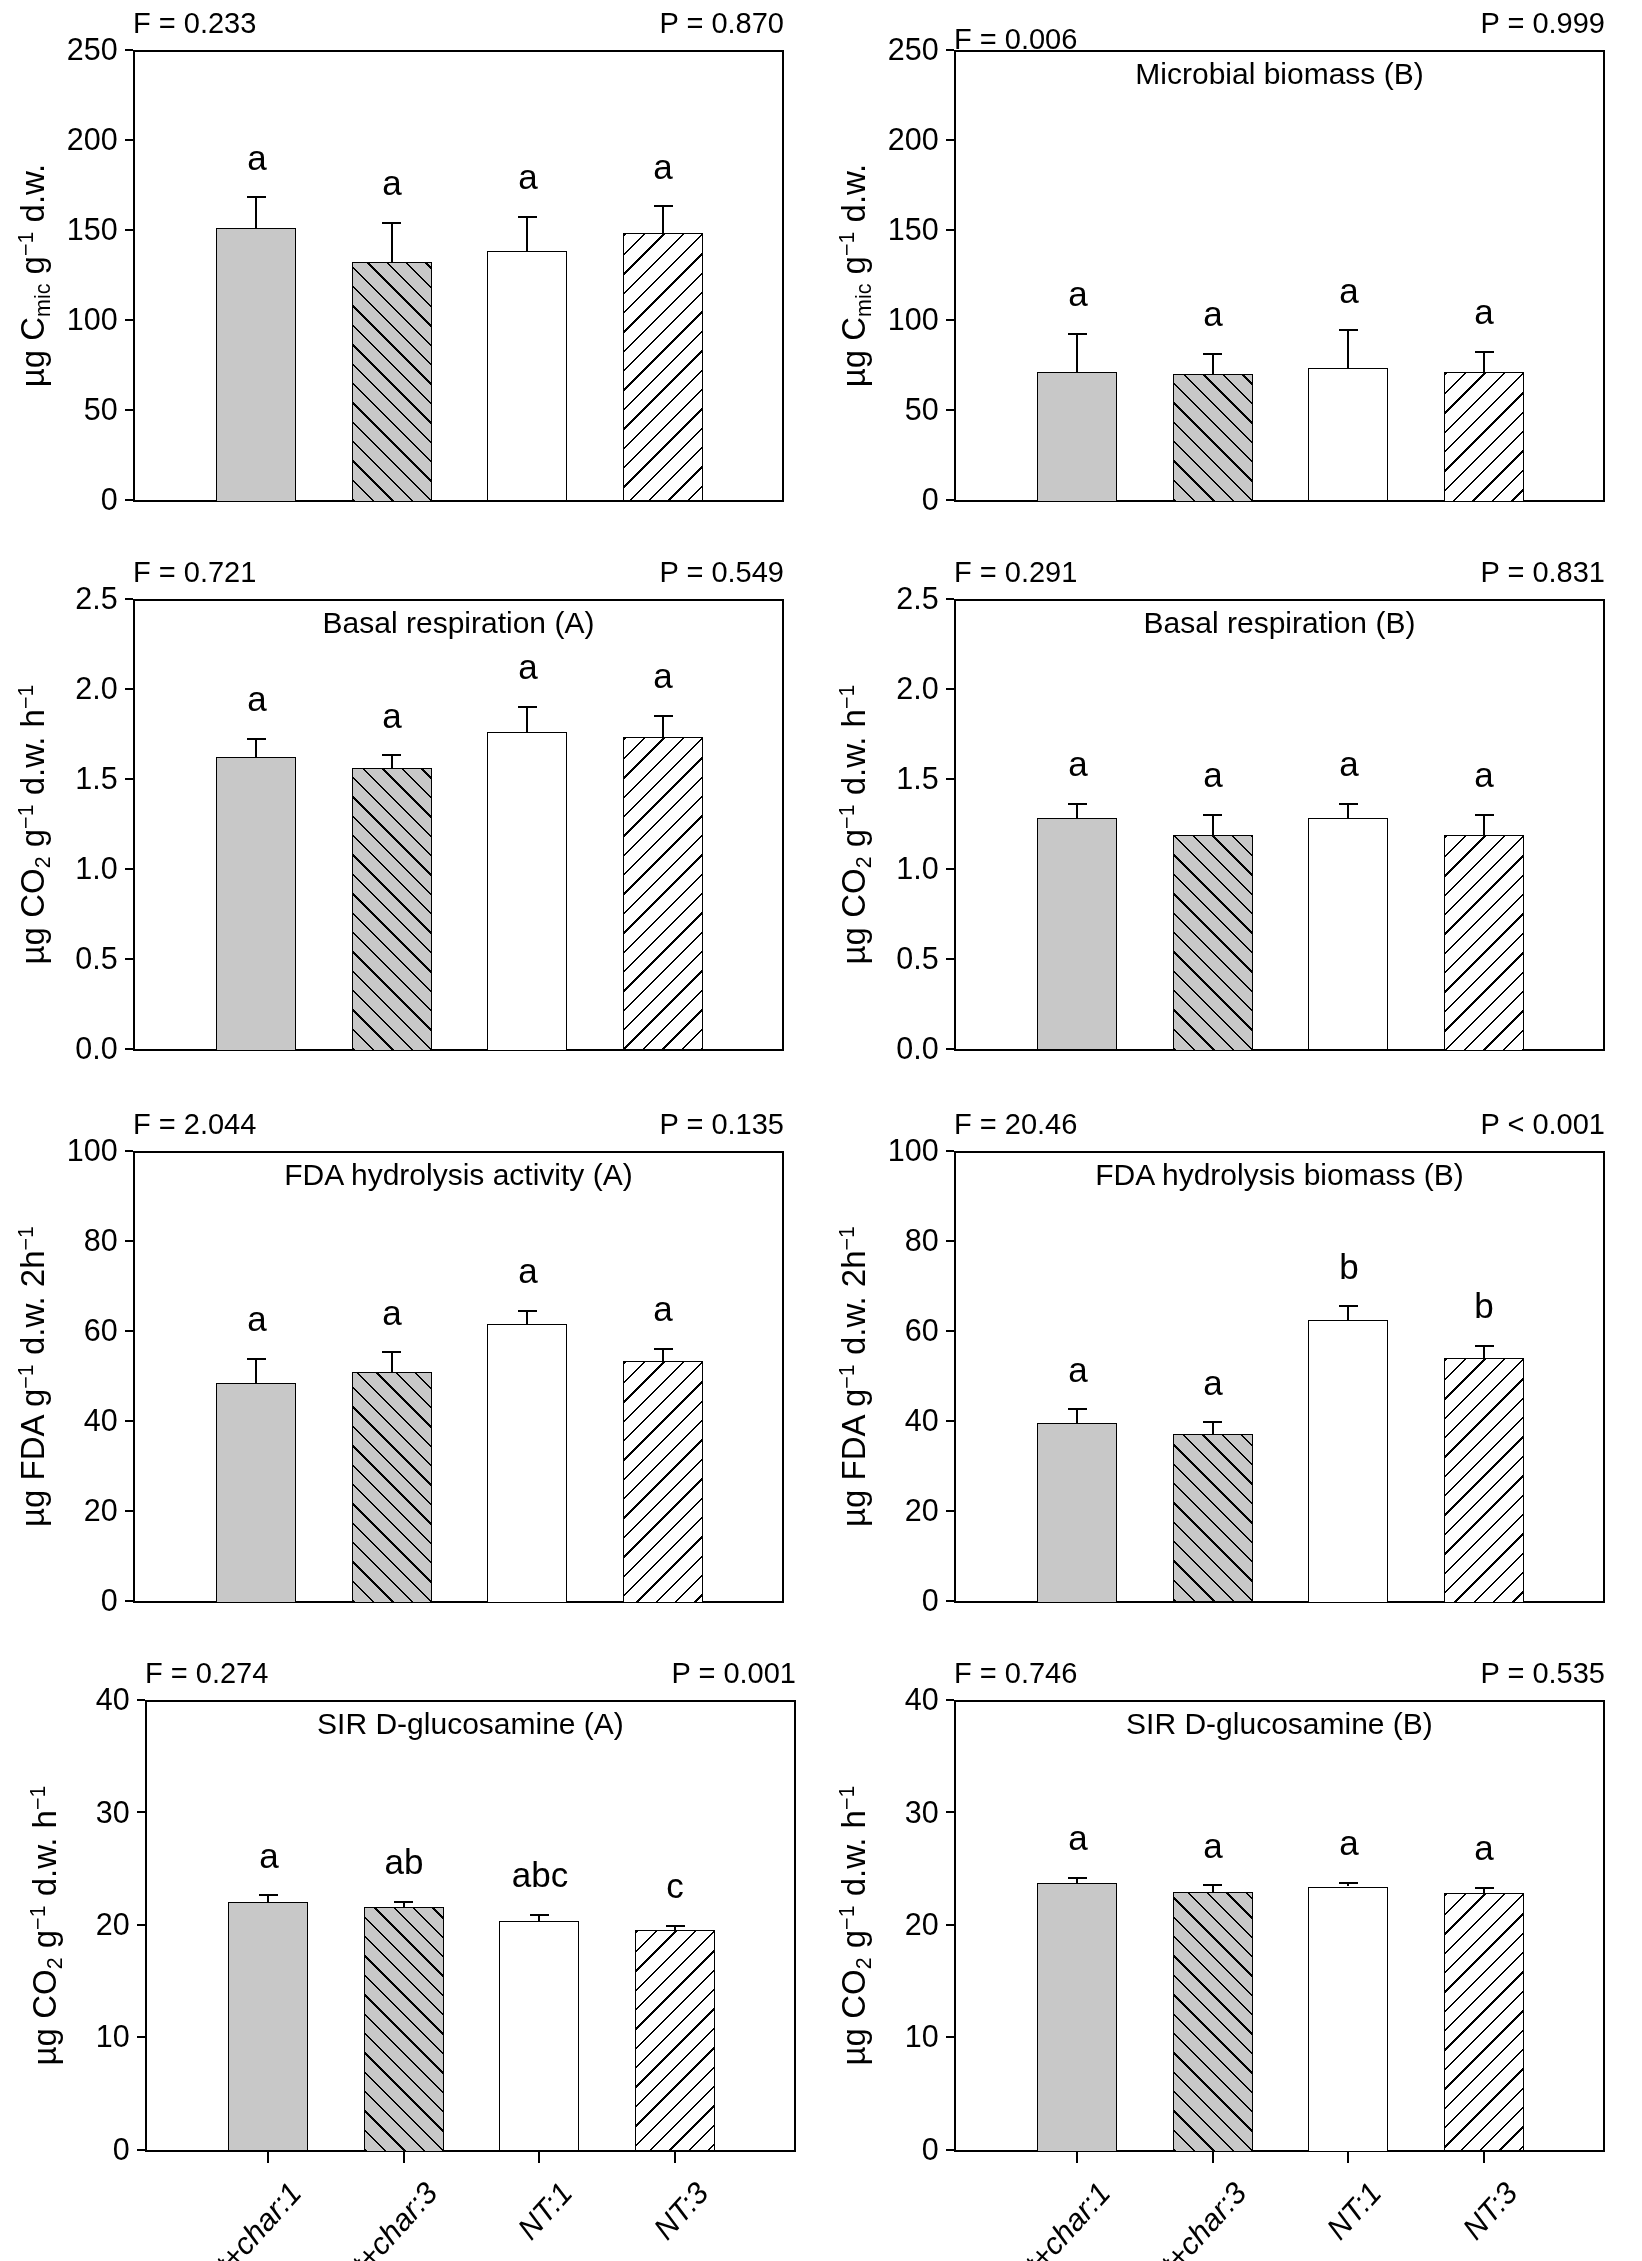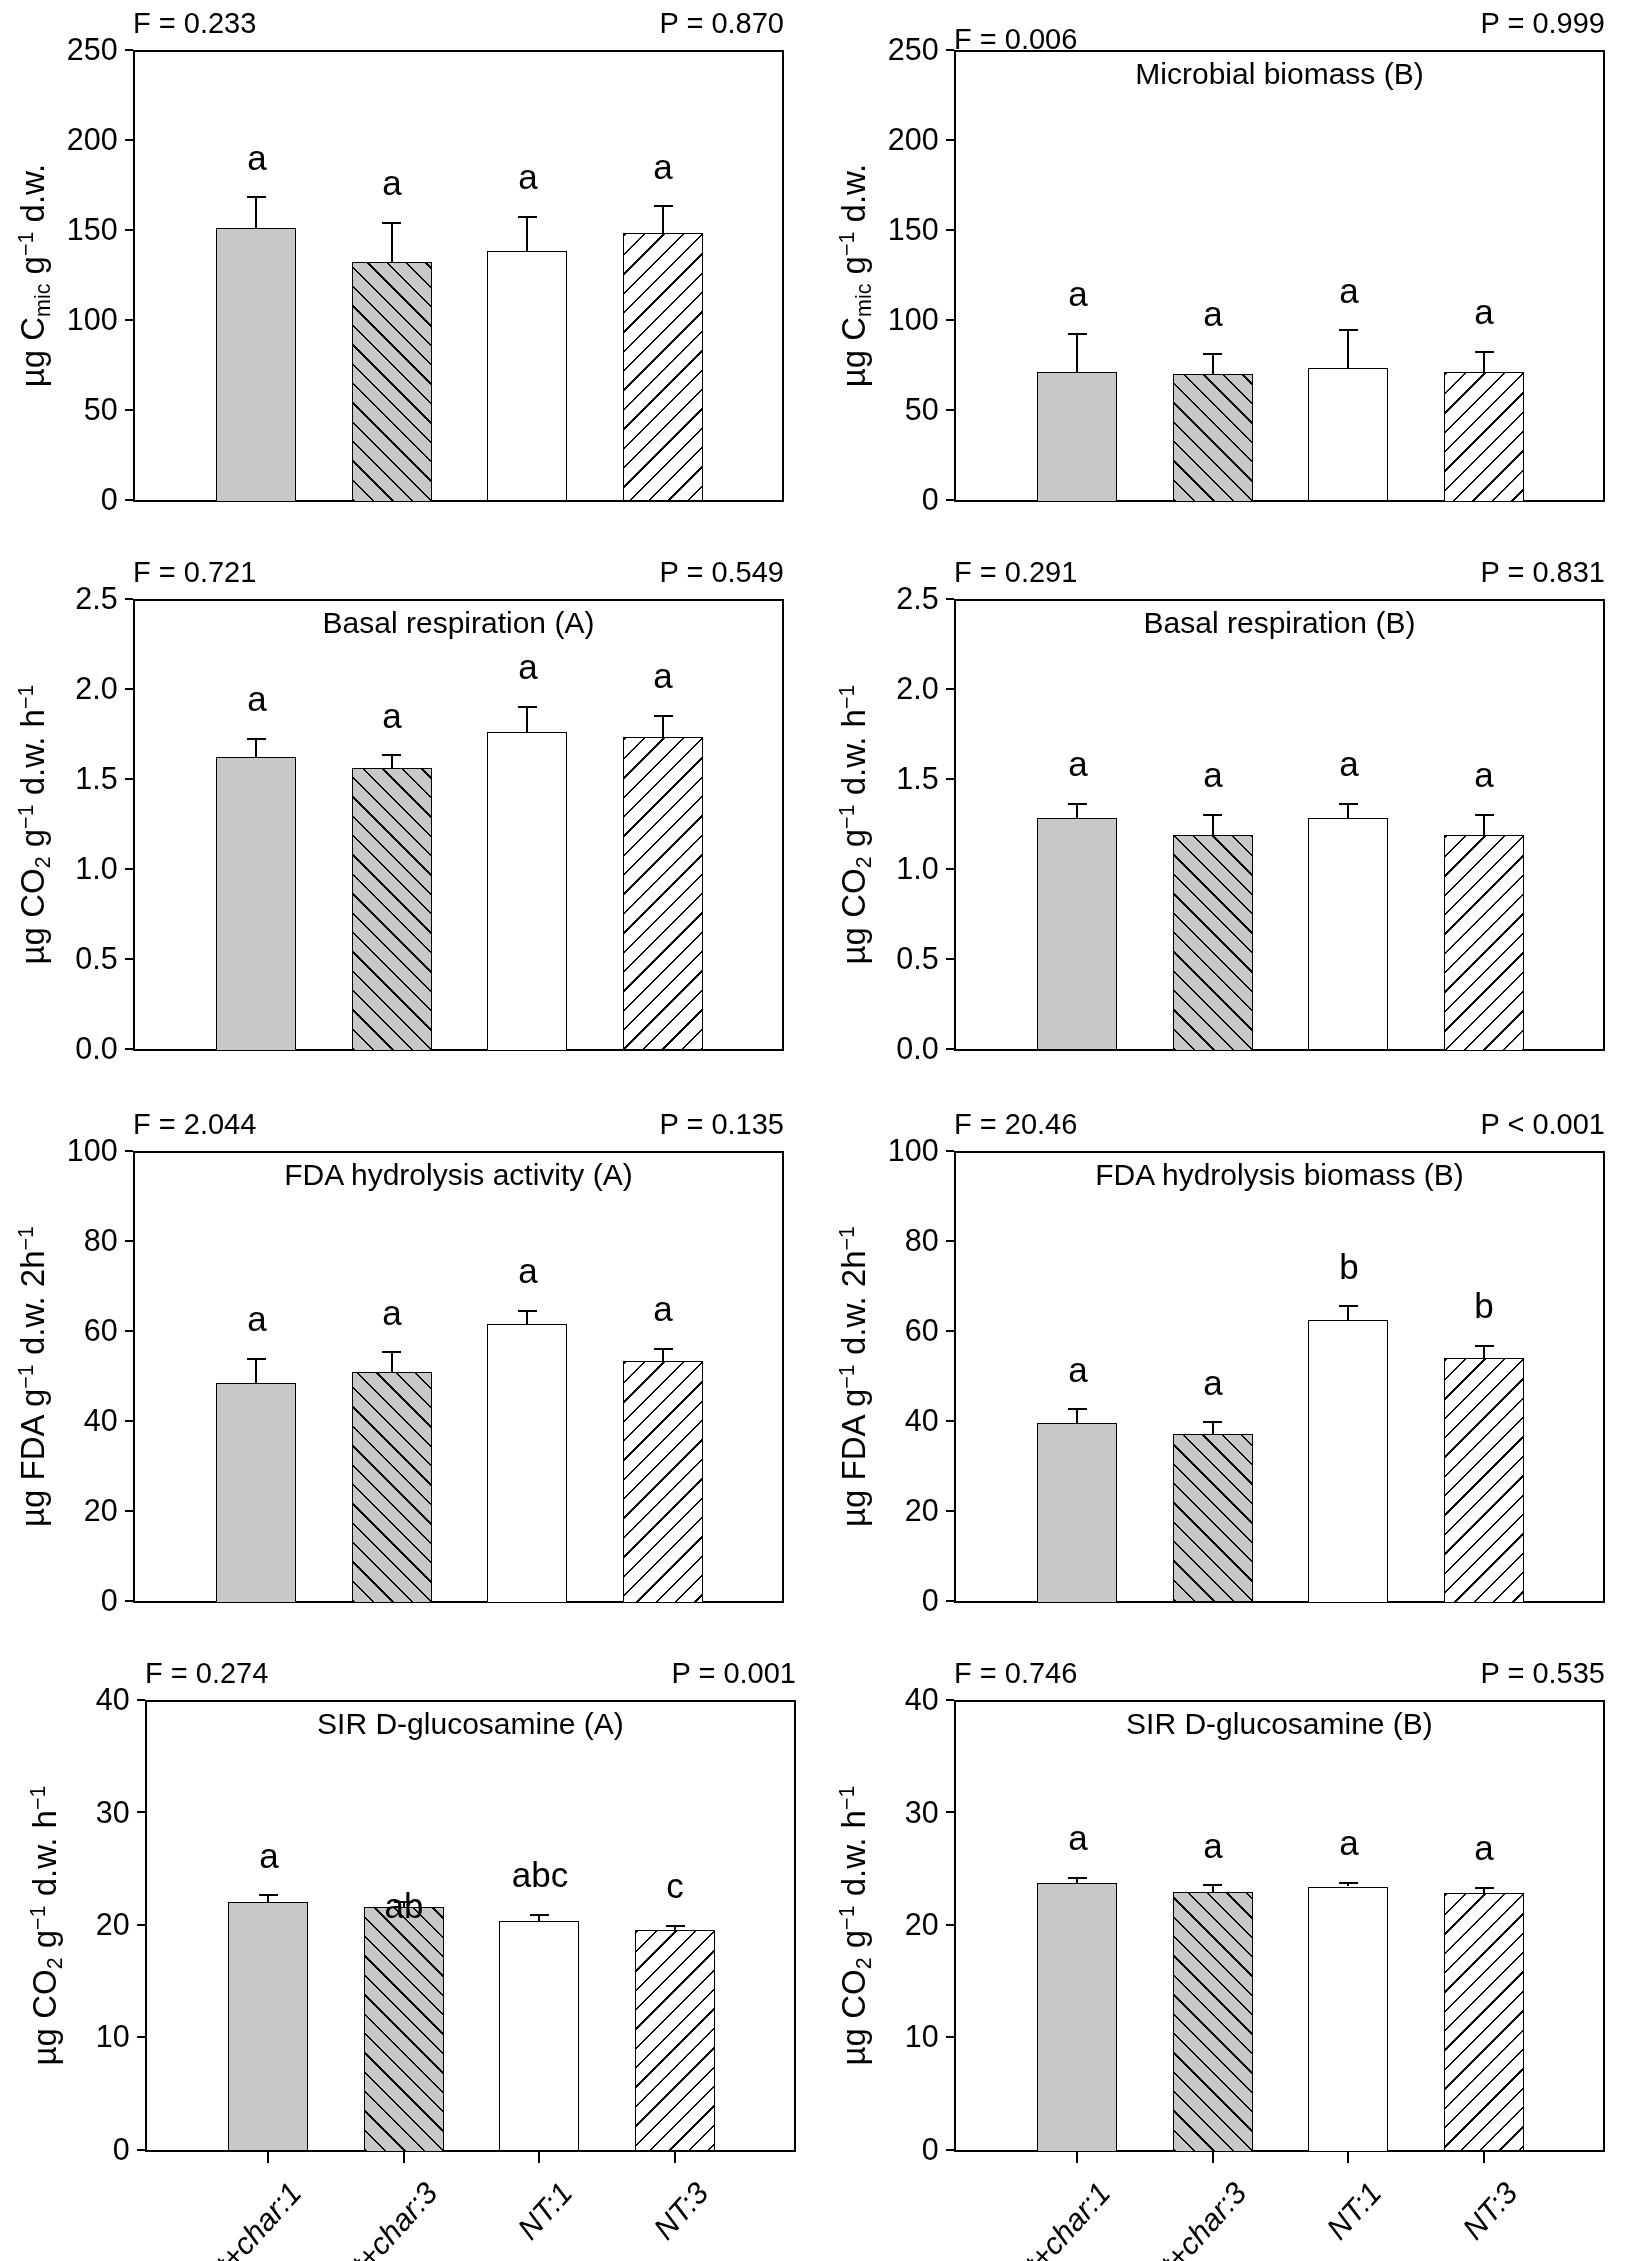--- a/index.html
+++ b/index.html
@@ -317,21 +317,21 @@
       <div class="ylabel" style="left: -204px; top: 258px; width: 473px; height: 35px;"><span>µg CO</span><span class="sub">2</span><span> g</span><span class="sup">−1</span><span> d.w. h</span><span class="sup">−1</span></div>
       <div class="bar" style="left: 216px; top: 252px; width: 80px; height: 249px; background-color: rgb(200, 200, 200);"></div>
       <div class="err-stem" style="left: 255px; top: 246px; width: 2.1px; height: 6.7px;"></div>
       <div class="err-cap" style="left: 247px; top: 244px; width: 19px; height: 2.1px;"></div>
       <div class="sig-letter" style="left: 199px; top: 187px; width: 116px;">a</div>
       <div class="xtick-mark" style="left: 255px; top: 502px; width: 2.1px; height: 10.5px;"></div>
       <div class="xtick-label" style="left: 45px; top: 526px; width: 226px;">Chit+char:1</div>
       <div class="bar" style="left: 352px; top: 257px; width: 80px; height: 245px; background-color: rgb(200, 200, 200); background-image: repeating-linear-gradient(45deg, rgb(0, 0, 0) 0px, rgb(0, 0, 0) 1.6px, transparent 1.6px, transparent 13.7px);"></div>
       <div class="err-stem" style="left: 391px; top: 252px; width: 2.1px; height: 4.5px;"></div>
       <div class="err-cap" style="left: 382px; top: 251px; width: 19px; height: 2.1px;"></div>
-      <div class="sig-letter" style="left: 334px; top: 193px; width: 116px; margin-top: 44px;">ab</div>
+      <div class="sig-letter" style="left: 334px; top: 193px; width: 116px;">ab</div>
       <div class="xtick-mark" style="left: 391px; top: 502px; width: 2.1px; height: 10.5px;"></div>
       <div class="xtick-label" style="left: 181px; top: 526px; width: 226px;">Chit+char:3</div>
       <div class="bar" style="left: 487px; top: 271px; width: 80px; height: 230px; background-color: rgb(255, 255, 255);"></div>
       <div class="err-stem" style="left: 526px; top: 265px; width: 2.1px; height: 6.7px;"></div>
       <div class="err-cap" style="left: 518px; top: 264px; width: 19px; height: 2.1px;"></div>
       <div class="sig-letter" style="left: 470px; top: 206px; width: 116px;">abc</div>
       <div class="xtick-mark" style="left: 526px; top: 502px; width: 2.1px; height: 10.5px;"></div>
       <div class="xtick-label" style="left: 316px; top: 526px; width: 226px;">NT:1</div>
       <div class="bar" style="left: 623px; top: 280px; width: 80px; height: 221px; background-color: rgb(255, 255, 255); background-image: repeating-linear-gradient(135deg, rgb(0, 0, 0) 0px, rgb(0, 0, 0) 1.6px, transparent 1.6px, transparent 13.7px);"></div>
       <div class="err-stem" style="left: 662px; top: 276px; width: 2.1px; height: 4.5px;"></div>

